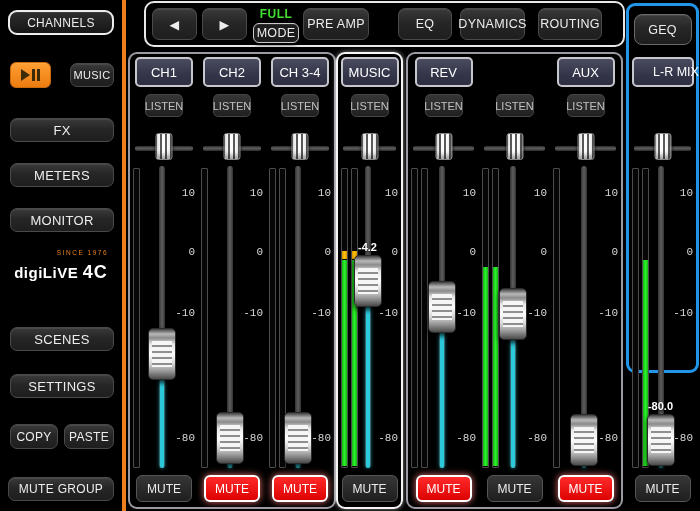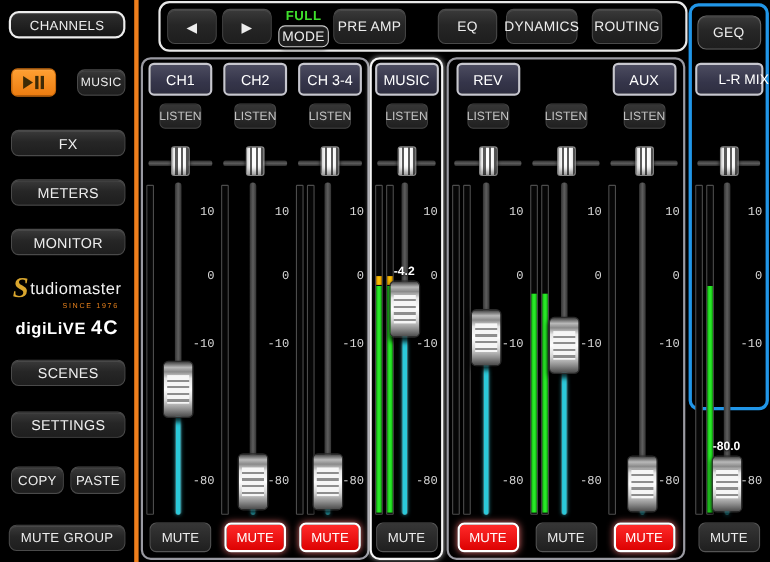--- a/index.html
+++ b/index.html
@@ -117,21 +117,20 @@
           <span class="tri"></span>
           <span class="bar"></span>
           <span class="bar"></span>
         </span>
     </div>
     <div class="btn music-side-btn">MUSIC</div>
     <div class="btn meters-btn">METERS</div>
     <div class="btn fx-btn">FX</div>
     <div class="btn monitor-btn">MONITOR</div>
     <div id="brand">
-      <div class="brand-line1"><span class="brand-s">S</span><span>tudiomaster</span></div>
       <div class="brand-tag">SINCE 1976</div>
       <div class="brand-line2"><span>digiLiVE</span> <span class="brand-4c">4C</span></div>
     </div>
     <div class="btn scenes-btn">SCENES</div>
     <div class="btn settings-btn">SETTINGS</div>
     <div class="btn copy-btn">COPY</div>
     <div class="btn paste-btn">PASTE</div>
     <div class="btn mutegrp-btn">MUTE GROUP</div>
   </div>
 

